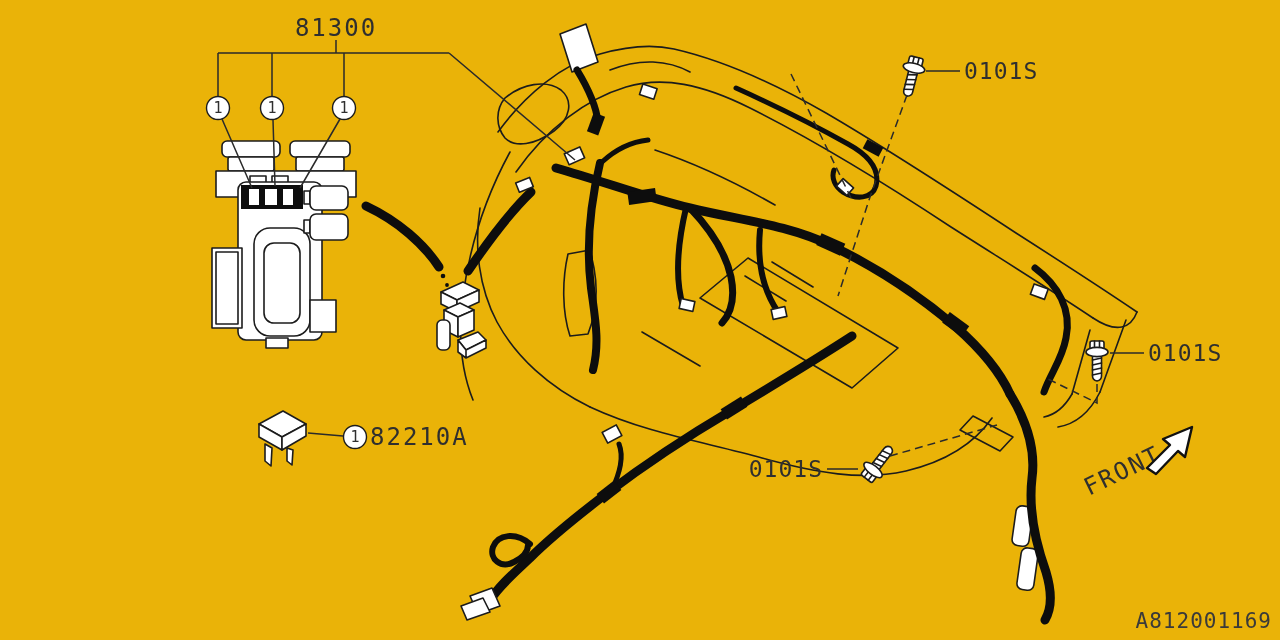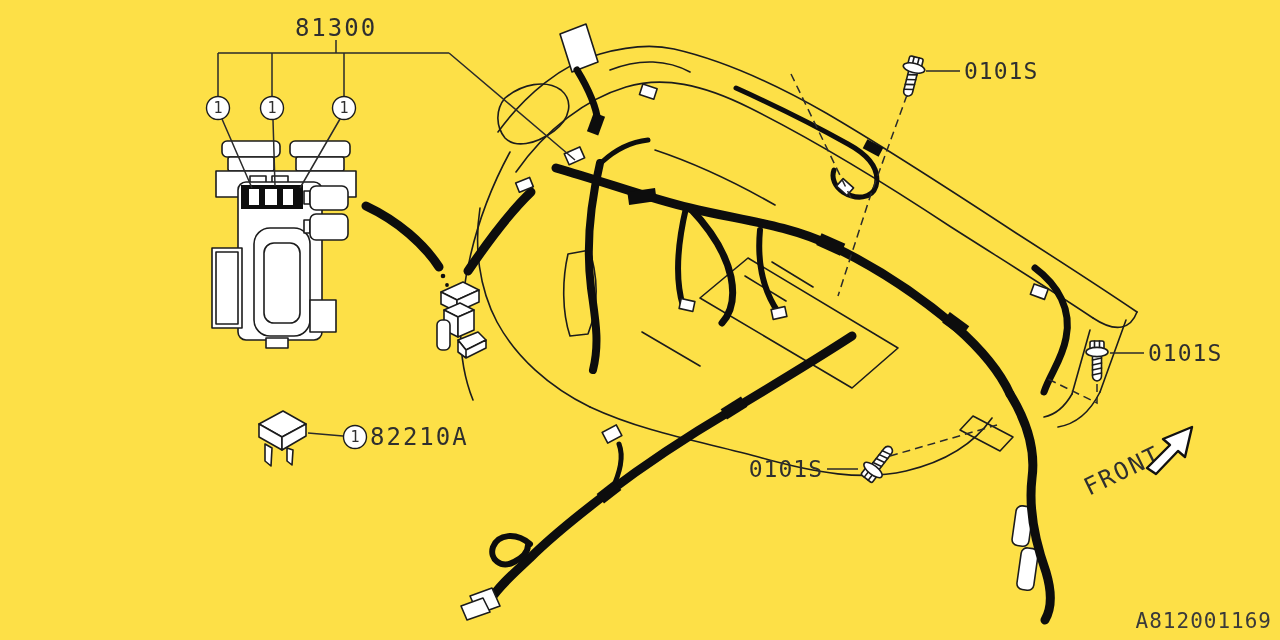--- a/index.html
+++ b/index.html
@@ -1,16 +1,16 @@
 <!DOCTYPE html>
 <html><head>
 <meta charset="utf-8">
 <style>
   html,body{margin:0;padding:0;background:#ffffff;}
-  .stage{position:relative;width:1280px;height:640px;background:#fde047;overflow:hidden;
+  .stage{position:relative;width:1280px;height:640px;background:#eab308;overflow:hidden;
          font-family:"DejaVu Sans Mono","Liberation Mono",monospace;}
   svg{position:absolute;left:0;top:0;}
   .o   {fill:none;stroke:#1c1c1c;stroke-width:1.6;stroke-linejoin:round;stroke-linecap:round;}
   .ow  {fill:#ffffff;stroke:#1c1c1c;stroke-width:1.6;stroke-linejoin:round;}
   .h   {fill:none;stroke:#0d0d0d;stroke-linecap:round;stroke-linejoin:round;}
   .blob{fill:#0d0d0d;stroke:none;}
   .lead{fill:none;stroke:#2a2a2a;stroke-width:1.5;}
   .dash{fill:none;stroke:#2a2a2a;stroke-width:1.5;stroke-dasharray:8 5;}
   .lbl {fill:#2f2f2f;font-family:"DejaVu Sans Mono","Liberation Mono",monospace;}
   .code{font-size:23px;letter-spacing:1px;}

